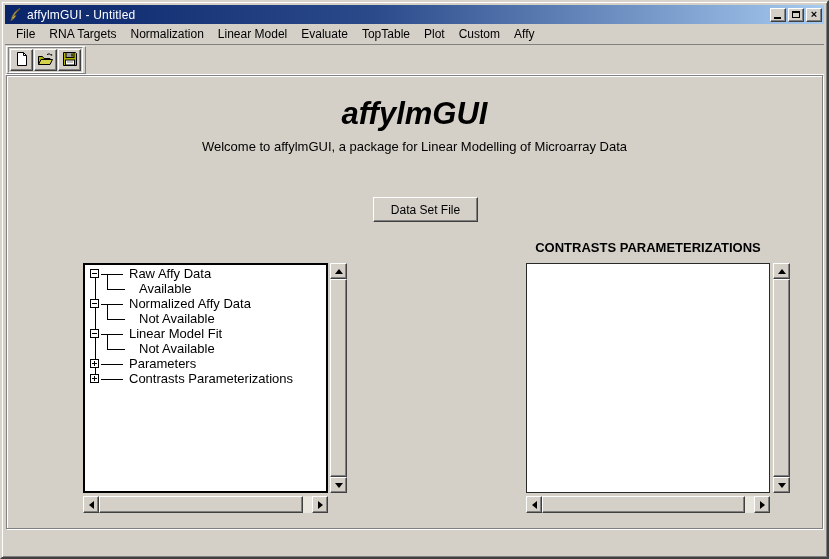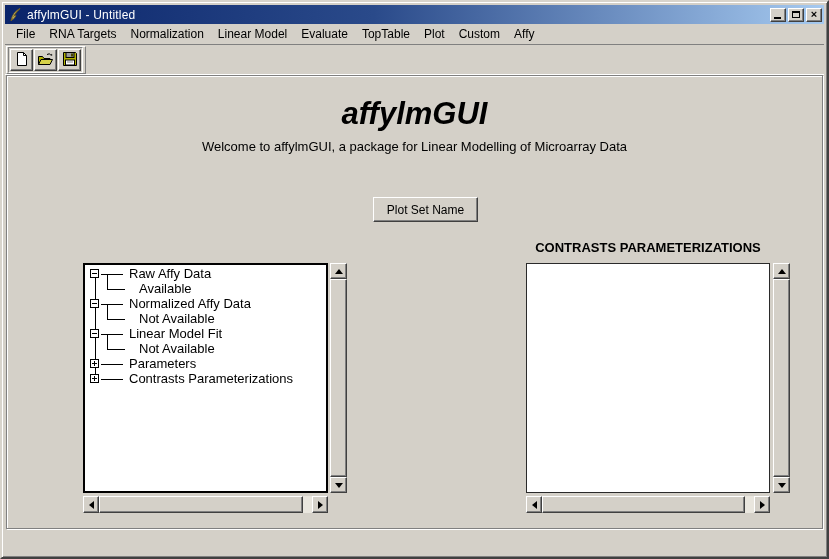--- a/index.html
+++ b/index.html
@@ -203,21 +203,21 @@
         </button>
       </div>
     </div>
   </div>
 
   <div class="content">
 
     <div class="app-title">affylmGUI</div>
     <div class="welcome">Welcome to affylmGUI, a package for Linear Modelling of Microarray Data</div>
 
-    <button class="dataset-btn">Plot Set Name</button>
+    <button class="dataset-btn">Data Set File</button>
 
     <div class="panel-header hdr-left">Estrogen</div>
     <div class="panel-header hdr-right">CONTRASTS PARAMETERIZATIONS</div>
 
     <div class="tree-canvas">
 
       <div class="tline" style="left:10px; top:9px; width:1px; height:106px;"></div>
 
       <div class="node-box minus" style="top:4px;"></div>
       <div class="tline" style="left:16px; top:9px; width:22px; height:1px;"></div>

